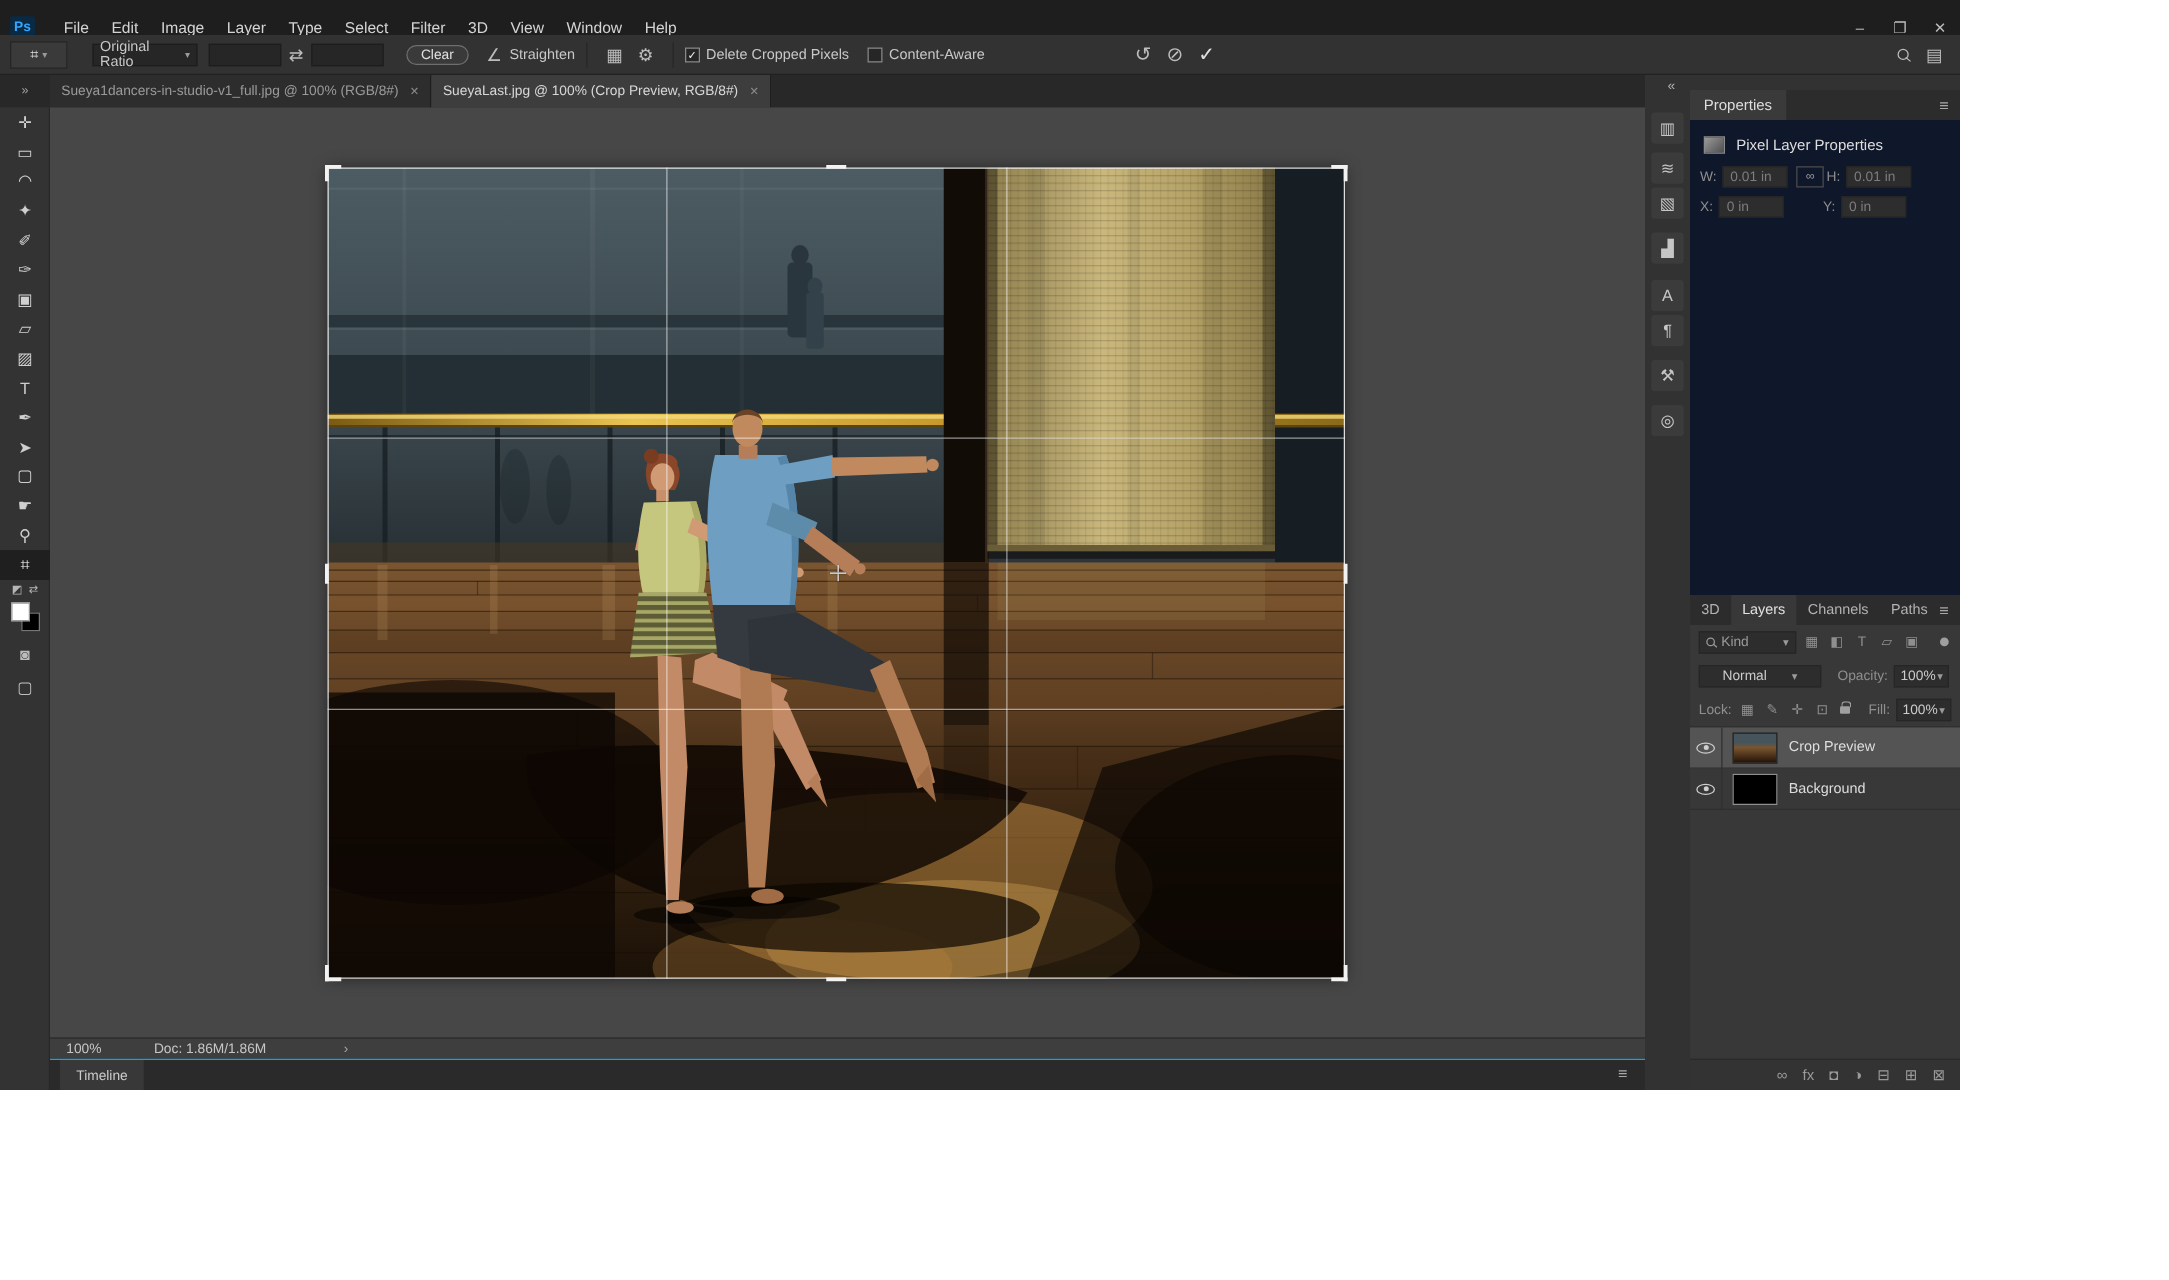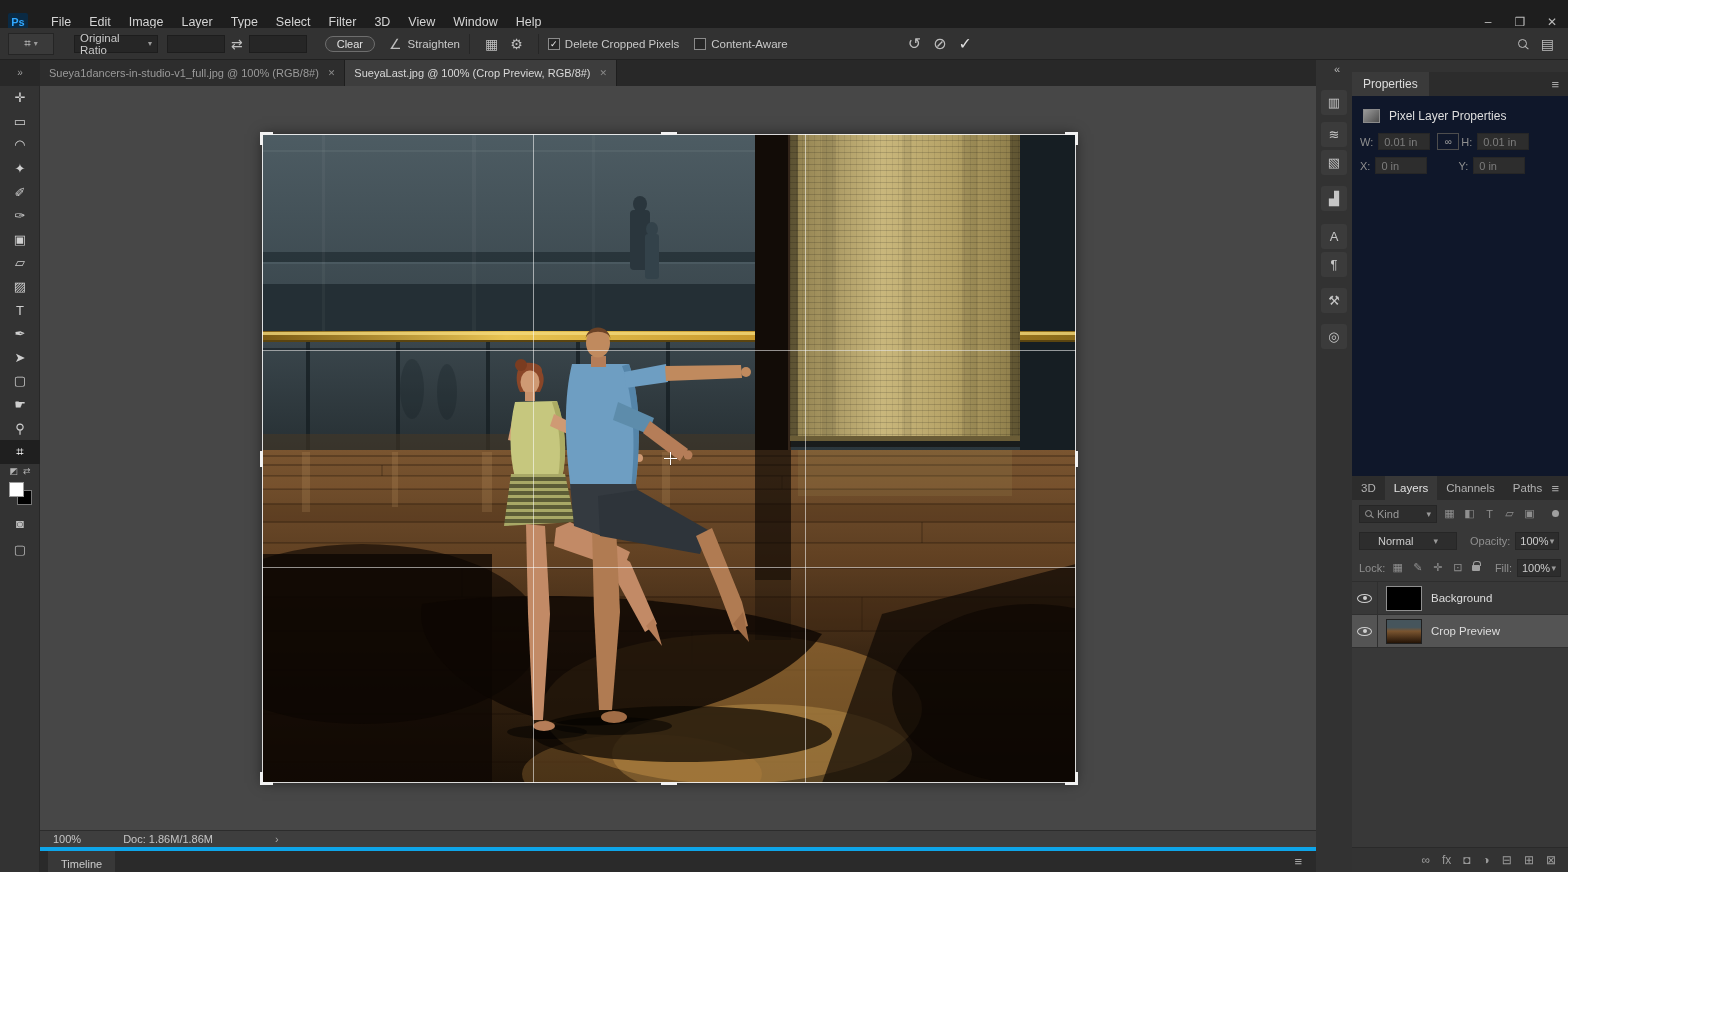--- a/index.html
+++ b/index.html
@@ -57,21 +57,21 @@
   .ch-mid-v { position:absolute; width:3px; height:16px; background:#f2f2f2; top:calc(50% - 8px); }
   .cursor { position:absolute; left:402px; top:318px; width:13px; height:13px; }
   .cursor::before { content:""; position:absolute; left:6px; top:0; width:1px; height:13px; background:#fff; box-shadow:0 0 1px #000; }
   .cursor::after { content:""; position:absolute; top:6px; left:0; height:1px; width:13px; background:#fff; box-shadow:0 0 1px #000; }
 
   
   .statusbar { position:absolute; left:40px; top:830px; width:1276px; height:17px; background:#3e3e3e; border-top:1px solid #2c2c2c; display:flex; align-items:center; font-size:11px; color:#c6c6c6; }
   .statusbar .zoom { margin-left:13px; }
   .statusbar .doc-info { margin-left:42px; }
   .statusbar .chev { margin-left:62px; color:#a8a8a8; }
-  .timeline { position:absolute; left:40px; top:847px; width:1276px; height:25px; background:#2a2a2a; border-top:4px solid #0ea5e9; }
+  .timeline { position:absolute; left:40px; top:847px; width:1276px; height:25px; background:#2a2a2a; border-top:1px solid #0ea5e9; }
   .tl-tab { position:absolute; left:8px; top:0; height:25px; padding:0 13px; background:#383838; color:#cccccc; font-size:11px; display:flex; align-items:center; }
   .tl-menu { position:absolute; right:14px; top:3px; color:#a8a8a8; font-size:13px; }
 
   
   .panelregion { position:absolute; left:1316px; top:60px; width:252px; height:812px; background:#323232; }
   .collapse { position:absolute; left:18px; top:3px; color:#b5b5b5; font-size:11px; }
   .picon { position:absolute; left:5px; width:26px; height:25px; background:#3b3b3b; border-radius:3px; display:flex; align-items:center; justify-content:center; color:#c6c6c6; font-size:13px; }
 
   .panel { position:absolute; left:36px; width:216px; background:#0f172a; }
   .phead { height:24px; background:#2c2c2c; display:flex; align-items:center; }
@@ -506,33 +506,33 @@
         <span class="ficon">✛</span>
         <span class="ficon">⊡</span>
         <span class="padlock"></span>
         <span class="dimlabel" style="margin-left:auto">Fill:</span>
         <div class="valbox">
           <span>100%</span>
           <span class="caret">▾</span>
         </div>
       </div>
       <div class="layerlist">
+        <div class="layer selected">
+          <div class="eyebox">
+              <span class="eye"></span>
+            </div>
+          <div class="lthumb scene"></div>
+          <span class="lname">Crop Preview</span>
+        </div>
         <div class="layer">
           <div class="eyebox">
               <span class="eye"></span>
             </div>
           <div class="lthumb black"></div>
           <span class="lname">Background</span>
-        </div>
-        <div class="layer selected">
-          <div class="eyebox">
-              <span class="eye"></span>
-            </div>
-          <div class="lthumb scene"></div>
-          <span class="lname">Crop Preview</span>
         </div>
       </div>
       <div class="lfooter">
         <span class="fico">∞</span>
         <span class="fico">fx</span>
         <span class="fico">◘</span>
         <span class="fico">◑</span>
         <span class="fico">⊟</span>
         <span class="fico">⊞</span>
         <span class="fico">⊠</span>

